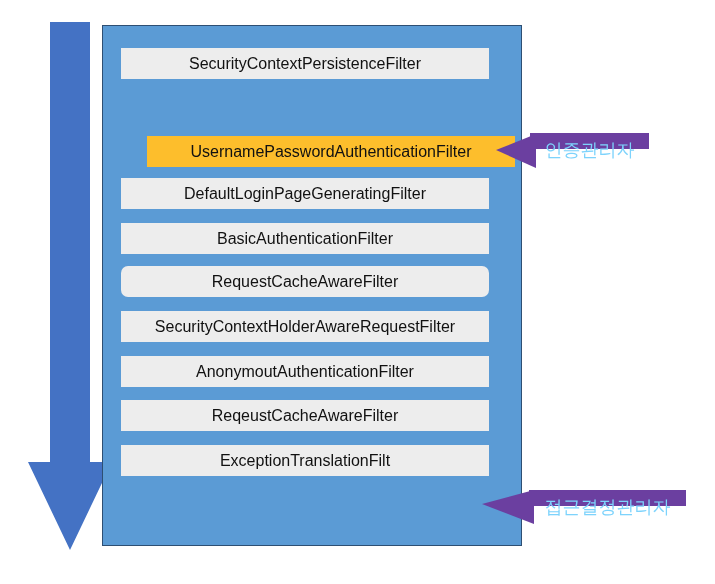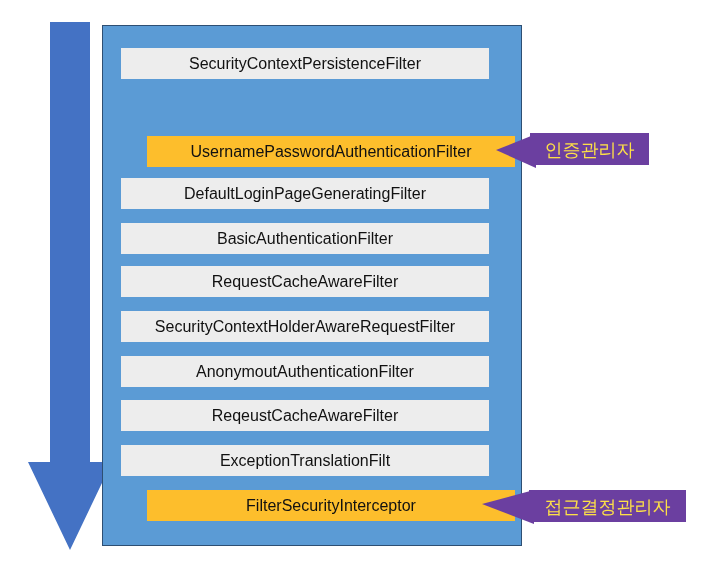--- a/index.html
+++ b/index.html
@@ -55,24 +55,24 @@
   }
   .filter-row.highlight {
     background: #FDBE2C;
     margin-left: 26px;
   }
 
   
   .callout {
     position: absolute;
     background: #6B3FA0;
-    color: #fde047;
+    color: #7dd3fc;
     font-size: 18px;
     line-height: 34px;
-    height: 32px;
+    height: 16px;
     text-align: center;
     white-space: nowrap;
     box-sizing: border-box;
     padding: 0 10px;
   }
   #callout-auth-manager   { left: 530px; top: 133px; width: 119px; }
   #callout-access-manager { left: 529px; top: 490px; width: 157px; }
 
   .callout-tail {
     position: absolute;
@@ -90,26 +90,25 @@
   <svg id="flow-arrow" viewBox="0 0 84 528">
     <polygon points="22,0 62,0 62,440 84,440 42,528 0,440 22,440" fill="#4472C4"></polygon>
   </svg>
 
   <div id="filter-chain-panel">
 
     <div class="filter-row" style="top:22px;">SecurityContextPersistenceFilter</div>
     <div class="filter-row highlight" style="top:110px;">UsernamePasswordAuthenticationFilter</div>
     <div class="filter-row" style="top:152px;">DefaultLoginPageGeneratingFilter</div>
     <div class="filter-row" style="top:197px;">BasicAuthenticationFilter</div>
-    <div class="filter-row" style="top:240px;">RequestCacheAwareFilter</div>
+    <div class="filter-row" style="top:240px;border-radius:7px;">RequestCacheAwareFilter</div>
     <div class="filter-row" style="top:285px;">SecurityContextHolderAwareRequestFilter</div>
     <div class="filter-row" style="top:330px;">AnonymoutAuthenticationFilter</div>
     <div class="filter-row" style="top:374px;">ReqeustCacheAwareFilter</div>
     <div class="filter-row" style="top:419px;">ExceptionTranslationFilt</div>
-    <div class="filter-row highlight" style="top:464px;">FilterSecurityInterceptor</div>
 
   </div>
 
   <svg id="callout-tail-auth" class="callout-tail" viewBox="0 0 40 42">
     <polygon points="0,20 40,4 40,38" fill="#6B3FA0"></polygon>
   </svg>
   <div id="callout-auth-manager" class="callout">인증관리자</div>
 
   <svg id="callout-tail-access" class="callout-tail" viewBox="0 0 52 42">
     <polygon points="0,16 52,2 52,36" fill="#6B3FA0"></polygon>

